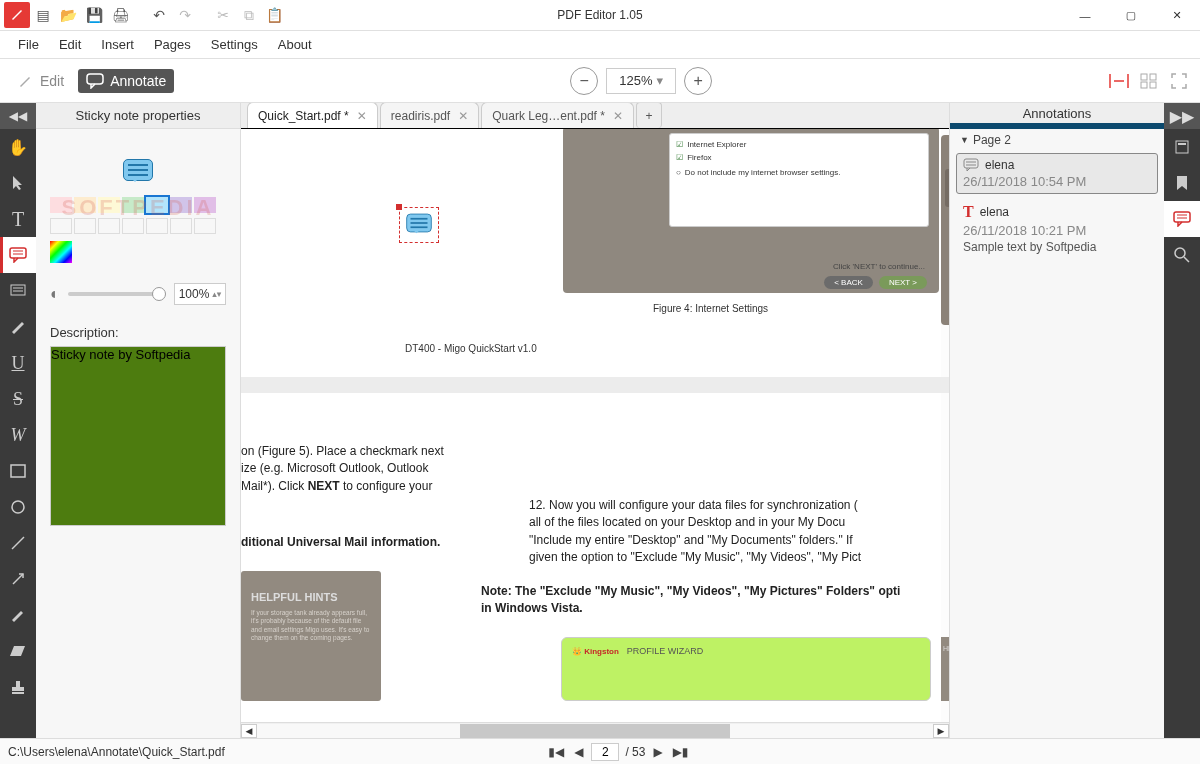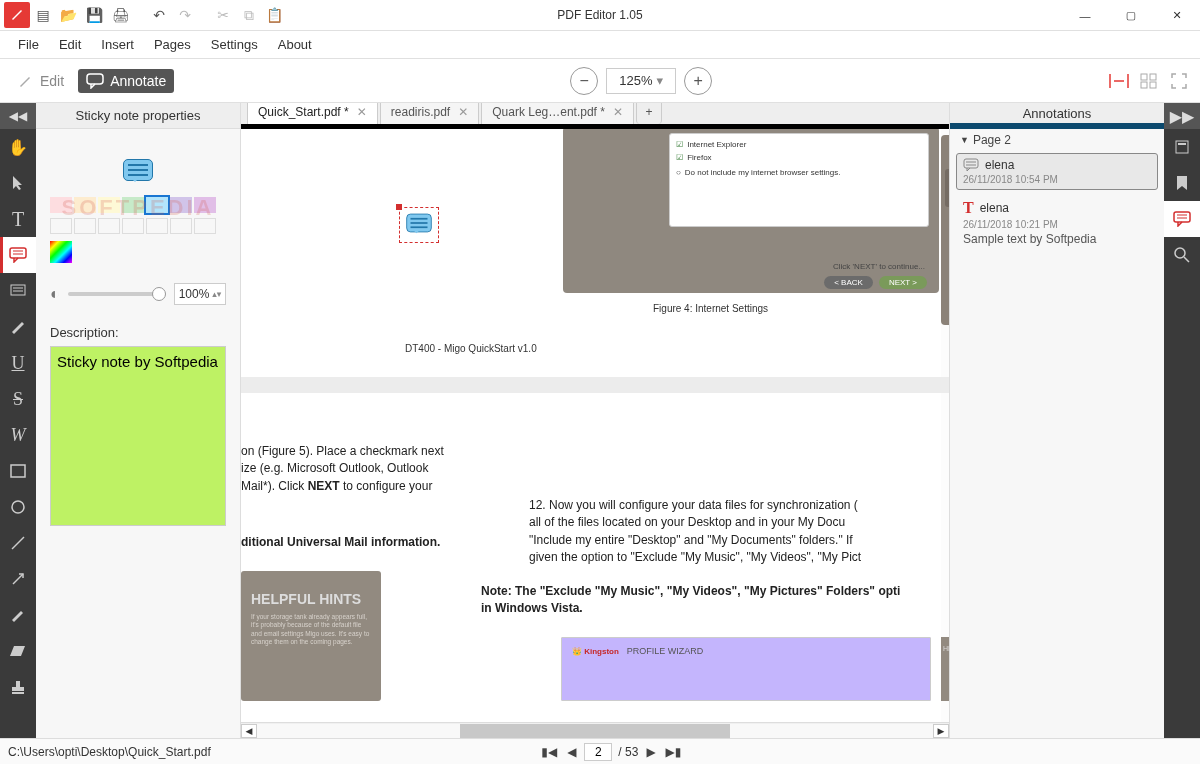--- a/index.html
+++ b/index.html
@@ -33,40 +33,40 @@
 .leftpanel .body2 { padding:14px; flex:1; overflow:hidden;}
 .noteicon { display:flex; justify-content:center; margin:16px 0;}
 .colorswatch { height:40px; display:flex; flex-wrap:wrap; gap:2px; margin-bottom:4px;}
 .colorswatch div { width:22px; height:16px; }
 .rainbow { width:22px; height:22px; background:linear-gradient(135deg,#f00,#ff0,#0f0,#0ff,#00f,#f0f); margin-bottom:10px;}
 .opacity-row { display:flex; align-items:center; gap:8px; margin-top:20px;}
 .opacity-row .slider { flex:1; height:4px; background:#ccc; position:relative; border-radius:2px;}
 .opacity-row .slider .knob { position:absolute; right:0; top:-5px; width:14px; height:14px; border-radius:50%; background:#fff; border:1px solid #999;}
 .opacity-row .val { width:52px; height:22px; border:1px solid #ccc; background:#fff; font-size:12px; display:flex; align-items:center; justify-content:center;}
 .desc-lbl { font-size:13px; margin:20px 0 6px;}
-.desc-ta { width:100%; height:180px; border:1px solid #ccc; background:#bef264; padding:6px; font-size:15px; resize:none;}
-.tabs-row { height:26px; background:#eee; border-bottom:5px solid #000000; display:flex; align-items:flex-end; padding-left:6px; gap:2px;}
+.desc-ta { width:100%; height:180px; border:1px solid #ccc; background:#4d7c0f; font-size:13px; resize:none;}
+.tabs-row { height:26px; background:#eee; border-bottom:1px solid #000000; display:flex; align-items:flex-end; padding-left:6px; gap:2px;}
 .tab { height:26px; background:#f5f5f5; border:1px solid #ccc; border-bottom:none; border-radius:6px 6px 0 0; padding:0 10px; display:flex; align-items:center; gap:8px; font-size:12px; color:#555;}
 .tab.active { background:#fff; color:#222;}
 .tab .x { color:#999; font-size:12px;}
 .tab.add { width:26px; justify-content:center; background:#eee; border-radius:4px;}
 .docarea { flex:1; background:#fff; position:relative; overflow:hidden; display:flex; flex-direction:column;}
 .docbody { flex:1; background:#fcfcfc; position:relative; overflow:hidden;}
 .page { position:absolute; background:#fff; border:1px solid #ddd;}
 .hscroll { height:16px; background:#f0f0f0; border-top:1px solid #ddd; display:flex; align-items:center;}
 .hscroll .btn { width:16px; height:14px; border:1px solid #ccc; background:#fff; font-size:9px; display:flex; align-items:center; justify-content:center;}
 .hscroll .track { flex:1; height:14px; background:#f8f8f8; position:relative;}
 .hscroll .thumb { position:absolute; left:30%; width:40%; height:100%; background:#c8c8c8;}
 .rightpanel { width:215px; background:#f7f7f7; border-left:1px solid #ddd; display:flex; flex-direction:column;}
 .rightpanel .ph { height:26px; background:#eee; border-bottom:6px solid #0c4a6e; display:flex; align-items:center; justify-content:center; font-size:13px;}
 .rightpanel .sect { padding:4px 10px; font-size:12px; color:#444; display:flex; align-items:center; gap:4px;}
 .annot-card { margin:2px 6px; border:1px solid transparent; border-radius:3px; padding:4px 6px; font-size:12px;}
 .annot-card.sel { background:#e8e8e8; border:1px solid #888;}
 .annot-card .r1 { display:flex; align-items:center; gap:6px; color:#333;}
-.annot-card .r2 { color:#888; font-size:10px; margin-top:2px;}
+.annot-card .r2 { color:#888; font-size:13px; margin-top:2px;}
 .annot-card .r3 { color:#555; font-size:12px; margin-top:2px;}
 .rvtoolbar { width:36px; background:#3a3a3a; display:flex; flex-direction:column; align-items:center;}
 .rvtoolbar .vhead { width:100%; height:26px; background:#555; display:flex; align-items:center; justify-content:center; color:#ddd;}
 .rvtoolbar .vt { width:36px; height:36px; display:flex; align-items:center; justify-content:center; color:#ccc; font-size:14px;}
 .rvtoolbar .vt.sel { background:#fff; color:#d32f2f;}
 .statusbar { height:26px; border-top:1px solid #ddd; display:flex; align-items:center; font-size:12px; padding:0 8px; background:#fafafa;}
 .statusbar .center { flex:1; display:flex; justify-content:center; align-items:center; gap:6px;}
 .pgfield { width:28px; height:18px; border:1px solid #ccc; background:#fff; text-align:center; font-size:12px;}
 .navbtn { color:#444; font-size:12px; padding:0 2px;}
 .speech { width:30px; height:22px; background:#80c8ef; border:1.5px solid #2277aa; border-radius:5px; position:relative; }
@@ -350,25 +350,25 @@
           12.&nbsp;<span>Now you will configure your data files for synchronization (</span><br>
           <span>all of the files located on your Desktop and in your My Docu</span><br>
           <span>"Include my entire "Desktop" and "My Documents" folders." If</span><br>
           <span>given the option to "Exclude "My Music", "My Videos", "My Pict</span>
         </div>
         <div style="position:absolute;left:240px;top:190px;width:460px;font-size:12px;color:#222;line-height:1.45">
           <b>Note: The "Exclude "My Music", "My Videos", "My Pictures" Folders" opti</b><br><b>in Windows Vista.</b>
         </div>
 
         <div style="position:absolute;left:0;top:178px;width:140px;height:130px;background:#928a80;border-radius:3px;padding:20px 10px 8px 10px">
-          <div style="color:#ddd;font-size:14px;font-weight:bold;margin-bottom:6px">HELPFUL HINTS</div>
+          <div style="color:#ddd;font-size:11px;font-weight:bold;margin-bottom:6px">HELPFUL HINTS</div>
           <div style="color:#d7d2cb;font-size:6.5px;line-height:1.3">If your storage tank already appears full, it's probably because of the default file and email settings Migo uses. It's easy to change them on the coming pages.</div>
         </div>
 
-        <div style="position:absolute;left:320px;top:244px;width:370px;height:64px;background:#c4b5fd;border:1px solid #ccc;border-radius:1px">
+        <div style="position:absolute;left:320px;top:244px;width:370px;height:64px;background:#bef264;border:1px solid #ccc;border-radius:6px">
           <div style="padding:8px 10px;font-size:9px;color:#555;display:flex;align-items:center;gap:8px">
             <span style="color:#c62828;font-weight:bold;font-size:8px">👑 Kingston</span>
             <span>PROFILE WIZARD</span>
           </div>
         </div>
 
         <div style="position:absolute;right:-40px;top:244px;width:40px;height:64px;background:#928a80;">
           <div style="color:#ddd;font-size:7px;padding:8px 2px">HELPFUL</div>
         </div>
       </div>
@@ -434,21 +434,21 @@
     <div class="vt">
         <svg width="16" height="16">
           <circle cx="6" cy="6" r="5" fill="none" stroke="#ccc" stroke-width="1.5"></circle>
           <line x1="10" y1="10" x2="15" y2="15" stroke="#ccc" stroke-width="1.5"></line>
         </svg>
       </div>
   </div>
 </div>
 
 <div class="statusbar">
-  <span>C:\Users\opti\Desktop\Quick_Start.pdf</span>
+  <span>C:\Users\elena\Annotate\Quick_Start.pdf</span>
   <div class="center">
     <span class="navbtn">▮◀</span>
     <span class="navbtn">◀</span>
     <input class="pgfield" value="2" style="">
     <span>/ 53</span>
     <span class="navbtn">▶</span>
     <span class="navbtn">▶▮</span>
   </div>
   <span style="width:180px"></span>
 </div>

